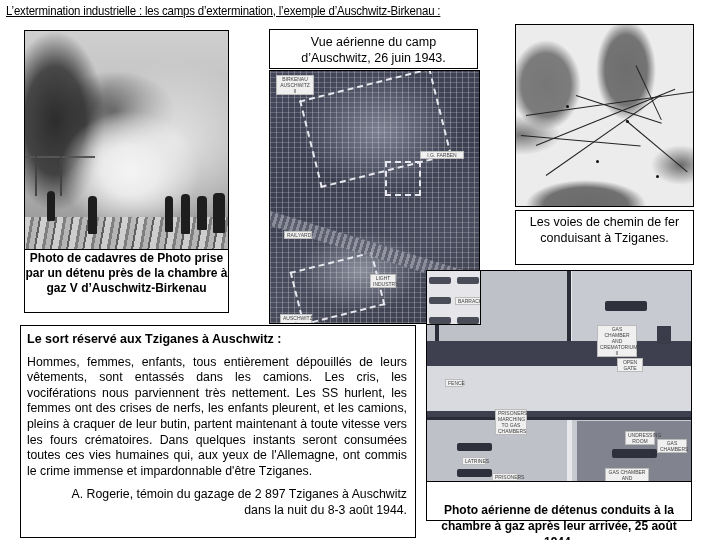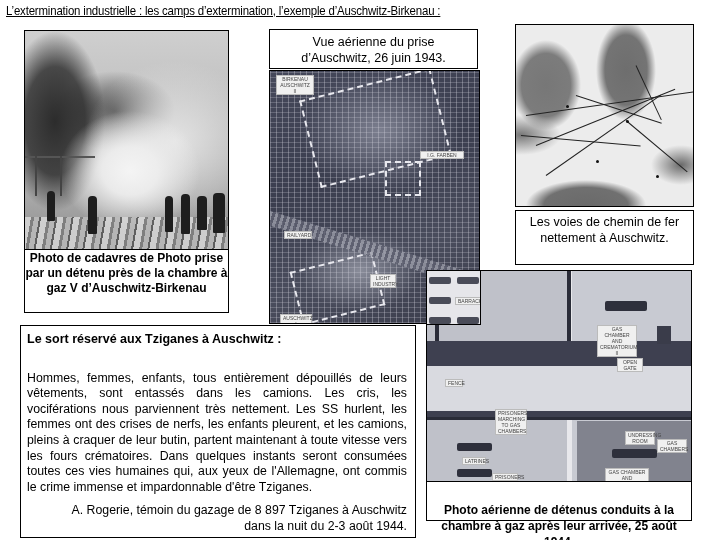--- a/index.html
+++ b/index.html
@@ -100,21 +100,21 @@
   #caption-cremation { left: 24px; top: 249px; width: 205px; height: 64px; padding-top: 1px; }
   #caption-map { left: 515px; top: 210px; width: 179px; height: 55px; padding-top: 3px; font-weight: normal; font-size: 12.5px; line-height: 16px; }
   #caption-birkenau { left: 426px; top: 481px; width: 266px; height: 40px; padding-top: 20px; font-size: 12px; line-height: 16px; }
 
   
   #text-tziganes {
     position: absolute; left: 20px; top: 325px; width: 396px; height: 213px;
     border: 1px solid #000; background: #fff; padding: 6px 8px 0 6px;
     font-size: 12.3px; line-height: 15.6px; font-family: "Liberation Sans", sans-serif;
   }
-  #text-tziganes .heading { font-weight: bold; font-size: 12.5px; margin-bottom: 23px; }
+  #text-tziganes .heading { font-weight: bold; font-size: 12.5px; margin-bottom: 7px; }
   #text-tziganes .body { text-align: justify; }
   #text-tziganes .source { text-align: right; margin-top: 8px; }
 </style>
 </head>
 <body>
 
 <div class="page-title">L’extermination industrielle : les camps d’extermination, l’exemple d’Auschwitz-Birkenau :</div>
 
 <div class="photo" id="photo-cremation">
   <div class="fence"></div>
@@ -124,21 +124,21 @@
   <div class="figure" style="left:22px;top:160px;width:8px;height:30px;"></div>
   <div class="figure" style="left:63px;top:165px;width:9px;height:38px;"></div>
   <div class="figure" style="left:140px;top:165px;width:8px;height:36px;"></div>
   <div class="figure" style="left:156px;top:163px;width:9px;height:40px;"></div>
   <div class="figure" style="left:172px;top:165px;width:10px;height:34px;"></div>
   <div class="figure" style="left:188px;top:162px;width:12px;height:40px;"></div>
 </div>
 <div class="caption" id="caption-cremation">Photo de cadavres de Photo prise par un détenu près de la chambre à gaz V d’Auschwitz-Birkenau</div>
 
 <div class="caption" id="caption-aerial">
-  <div>Vue aérienne du prise</div>
+  <div>Vue aérienne du camp</div>
   <div>d’Auschwitz, 26 juin 1943.</div>
 </div>
 <div class="photo" id="photo-aerial">
   <div class="zone" style="left:38px;top:12px;width:135px;height:90px;transform:rotate(-14deg);"></div>
   <div class="zone" style="left:115px;top:90px;width:36px;height:35px;"></div>
   <div class="zone" style="left:25px;top:190px;width:85px;height:55px;transform:rotate(-14deg);"></div>
   <div class="rail"></div>
   <div class="map-label" style="left:6px;top:4px;width:38px;">BIRKENAU AUSCHWITZ II</div>
   <div class="map-label" style="left:150px;top:80px;width:44px;">I.G. FARBEN</div>
   <div class="map-label" style="left:14px;top:160px;width:28px;">RAILYARD</div>
@@ -152,21 +152,21 @@
   <div class="line" style="left:30px;top:150px;width:140px;transform:rotate(-35deg);"></div>
   <div class="line" style="left:110px;top:95px;width:80px;transform:rotate(40deg);"></div>
   <div class="line" style="left:60px;top:70px;width:90px;transform:rotate(18deg);"></div>
   <div class="line" style="left:120px;top:40px;width:60px;transform:rotate(65deg);"></div>
   <div class="line" style="left:5px;top:110px;width:120px;transform:rotate(5deg);"></div>
   <div class="city" style="left:110px;top:95px;"></div>
   <div class="city" style="left:50px;top:80px;"></div>
   <div class="city" style="left:80px;top:135px;"></div>
   <div class="city" style="left:140px;top:150px;"></div>
 </div>
-<div class="caption" id="caption-map">Les voies de chemin de fer nettement à Auschwitz.</div>
+<div class="caption" id="caption-map">Les voies de chemin de fer conduisant à Tziganes.</div>
 
 <div class="photo" id="photo-birkenau">
   <div class="wall" style="left:140px;top:0;width:4px;height:70px;"></div>
   <div class="wall" style="left:8px;top:0;width:4px;height:70px;"></div>
   <div class="bar" style="left:178px;top:30px;width:42px;height:10px;"></div>
   <div class="dark" style="left:230px;top:55px;width:14px;height:18px;"></div>
   <div class="wall" style="left:0;top:146px;width:266px;height:3px;"></div>
   <div class="dark" style="left:150px;top:150px;width:116px;height:62px;opacity:0.5;"></div>
   <div class="bar" style="left:185px;top:178px;width:45px;height:9px;"></div>
   <div class="bar" style="left:30px;top:172px;width:35px;height:8px;"></div>
@@ -189,16 +189,16 @@
   <div class="bar" style="left:2px;top:46px;width:22px;"></div>
   <div class="bar" style="left:30px;top:46px;width:22px;"></div>
   <div class="map-label" style="left:28px;top:26px;width:26px;">BARRACKS</div>
 </div>
 <div class="caption" id="caption-birkenau">Photo aérienne de détenus conduits à la chambre à gaz après leur arrivée, 25 août 1944.</div>
 
 <div id="text-tziganes">
   <div class="heading">Le sort réservé aux Tziganes à Auschwitz :</div>
   <div class="body">Hommes, femmes, enfants, tous entièrement dépouillés de leurs vêtements, sont entassés dans les camions. Les cris, les vociférations nous parviennent très nettement. Les SS hurlent, les femmes ont des crises de nerfs, les enfants pleurent, et les camions, pleins à craquer de leur butin, partent maintenant à toute vitesse vers les fours crématoires. Dans quelques instants seront consumées toutes ces vies humaines qui, aux yeux de l'Allemagne, ont commis le crime immense et impardonnable d'être Tziganes.</div>
   <div class="source">
-    <div>A. Rogerie, témoin du gazage de 8 897 Tziganes à Auschwitz</div>
-    <div>dans la nuit du 2-3 août 1944.</div>
+    <div>A. Rogerie, témoin du gazage de 2 897 Tziganes à Auschwitz</div>
+    <div>dans la nuit du 8-3 août 1944.</div>
   </div>
 </div>
 
 </body></html>

